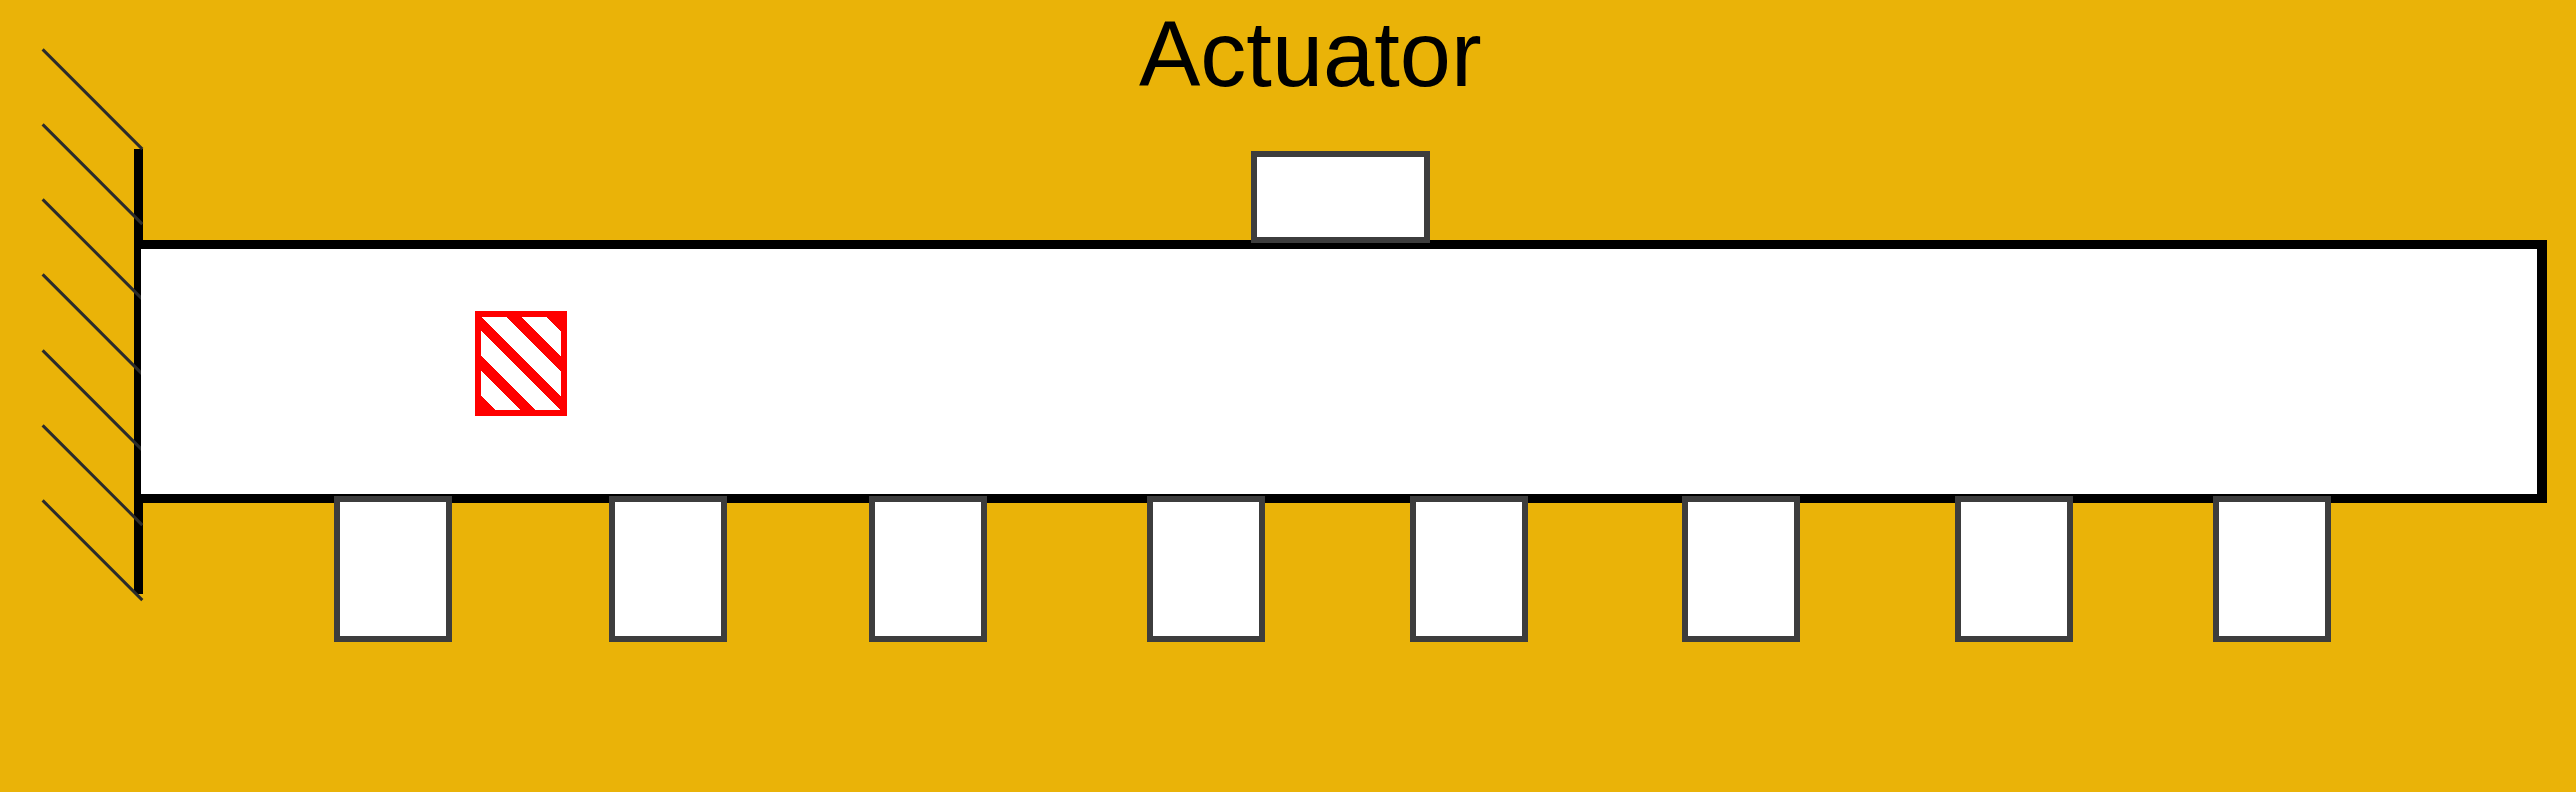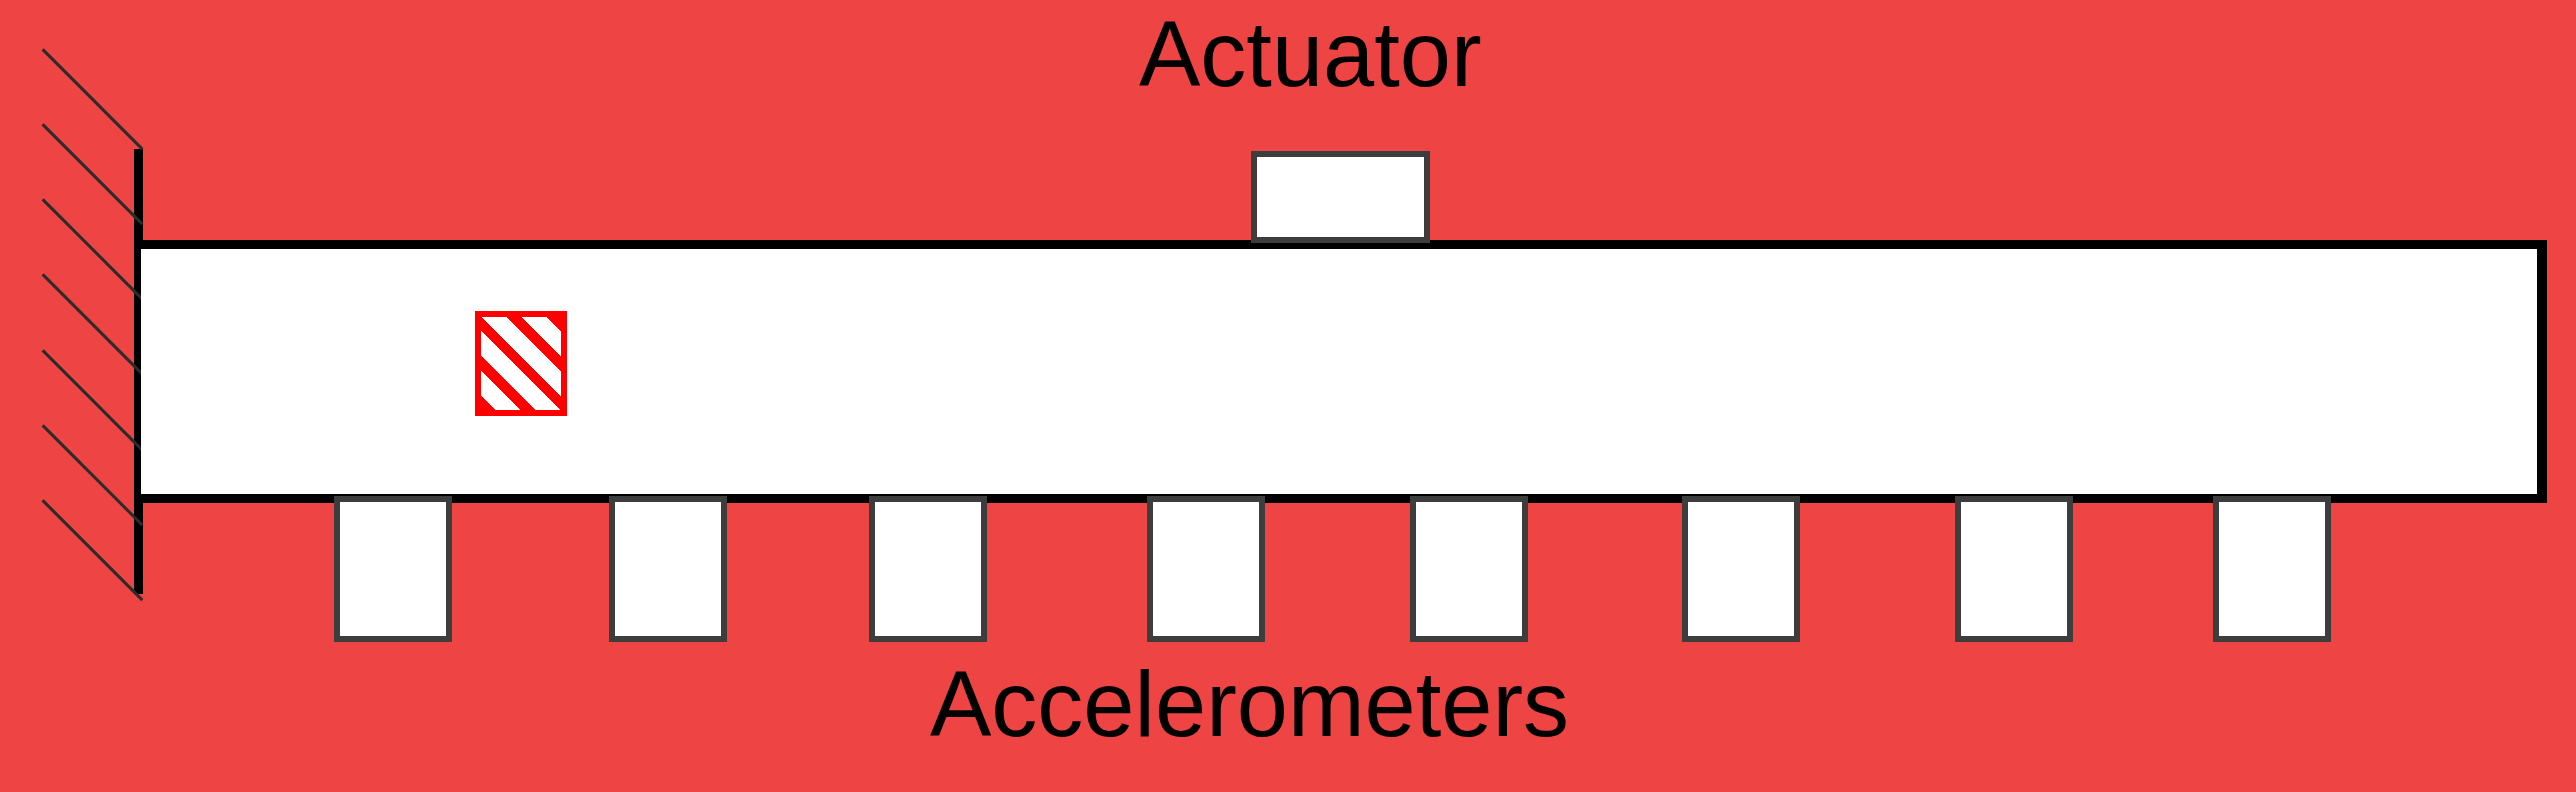--- a/index.html
+++ b/index.html
@@ -4,21 +4,21 @@
 <style>
   html, body {
     margin: 0;
     padding: 0;
     background: #ffffff;
   }
   #canvas {
     position: relative;
     width: 2576px;
     height: 792px;
-    background: #ef4444;
+    background: #eab308;
     overflow: hidden;
     font-family: "Liberation Sans", sans-serif;
   }
 
   
   .label {
     position: absolute;
     color: #000000;
     white-space: nowrap;
     line-height: 1;
@@ -121,21 +121,20 @@
   }
 </style>
 </head>
 <body>
 
 <div id="canvas">
 
   <div class="label" id="actuator-label">Actuator</div>
 
 
-  <div class="label" id="accelerometers-label">Accelerometers</div>
 
   <div id="wall-group">
     <div id="wall-line"></div>
     <div id="hatch-container">
         <div class="hatch-line" style="left: 141px; top: 17px; height: 141px;"></div>
         <div class="hatch-line" style="left: 141px; top: 92px; height: 141px;"></div>
         <div class="hatch-line" style="left: 141px; top: 167px; height: 141px;"></div>
         <div class="hatch-line" style="left: 141px; top: 242px; height: 141px;"></div>
         <div class="hatch-line" style="left: 141px; top: 318px; height: 141px;"></div>
         <div class="hatch-line" style="left: 141px; top: 393px; height: 141px;"></div>

